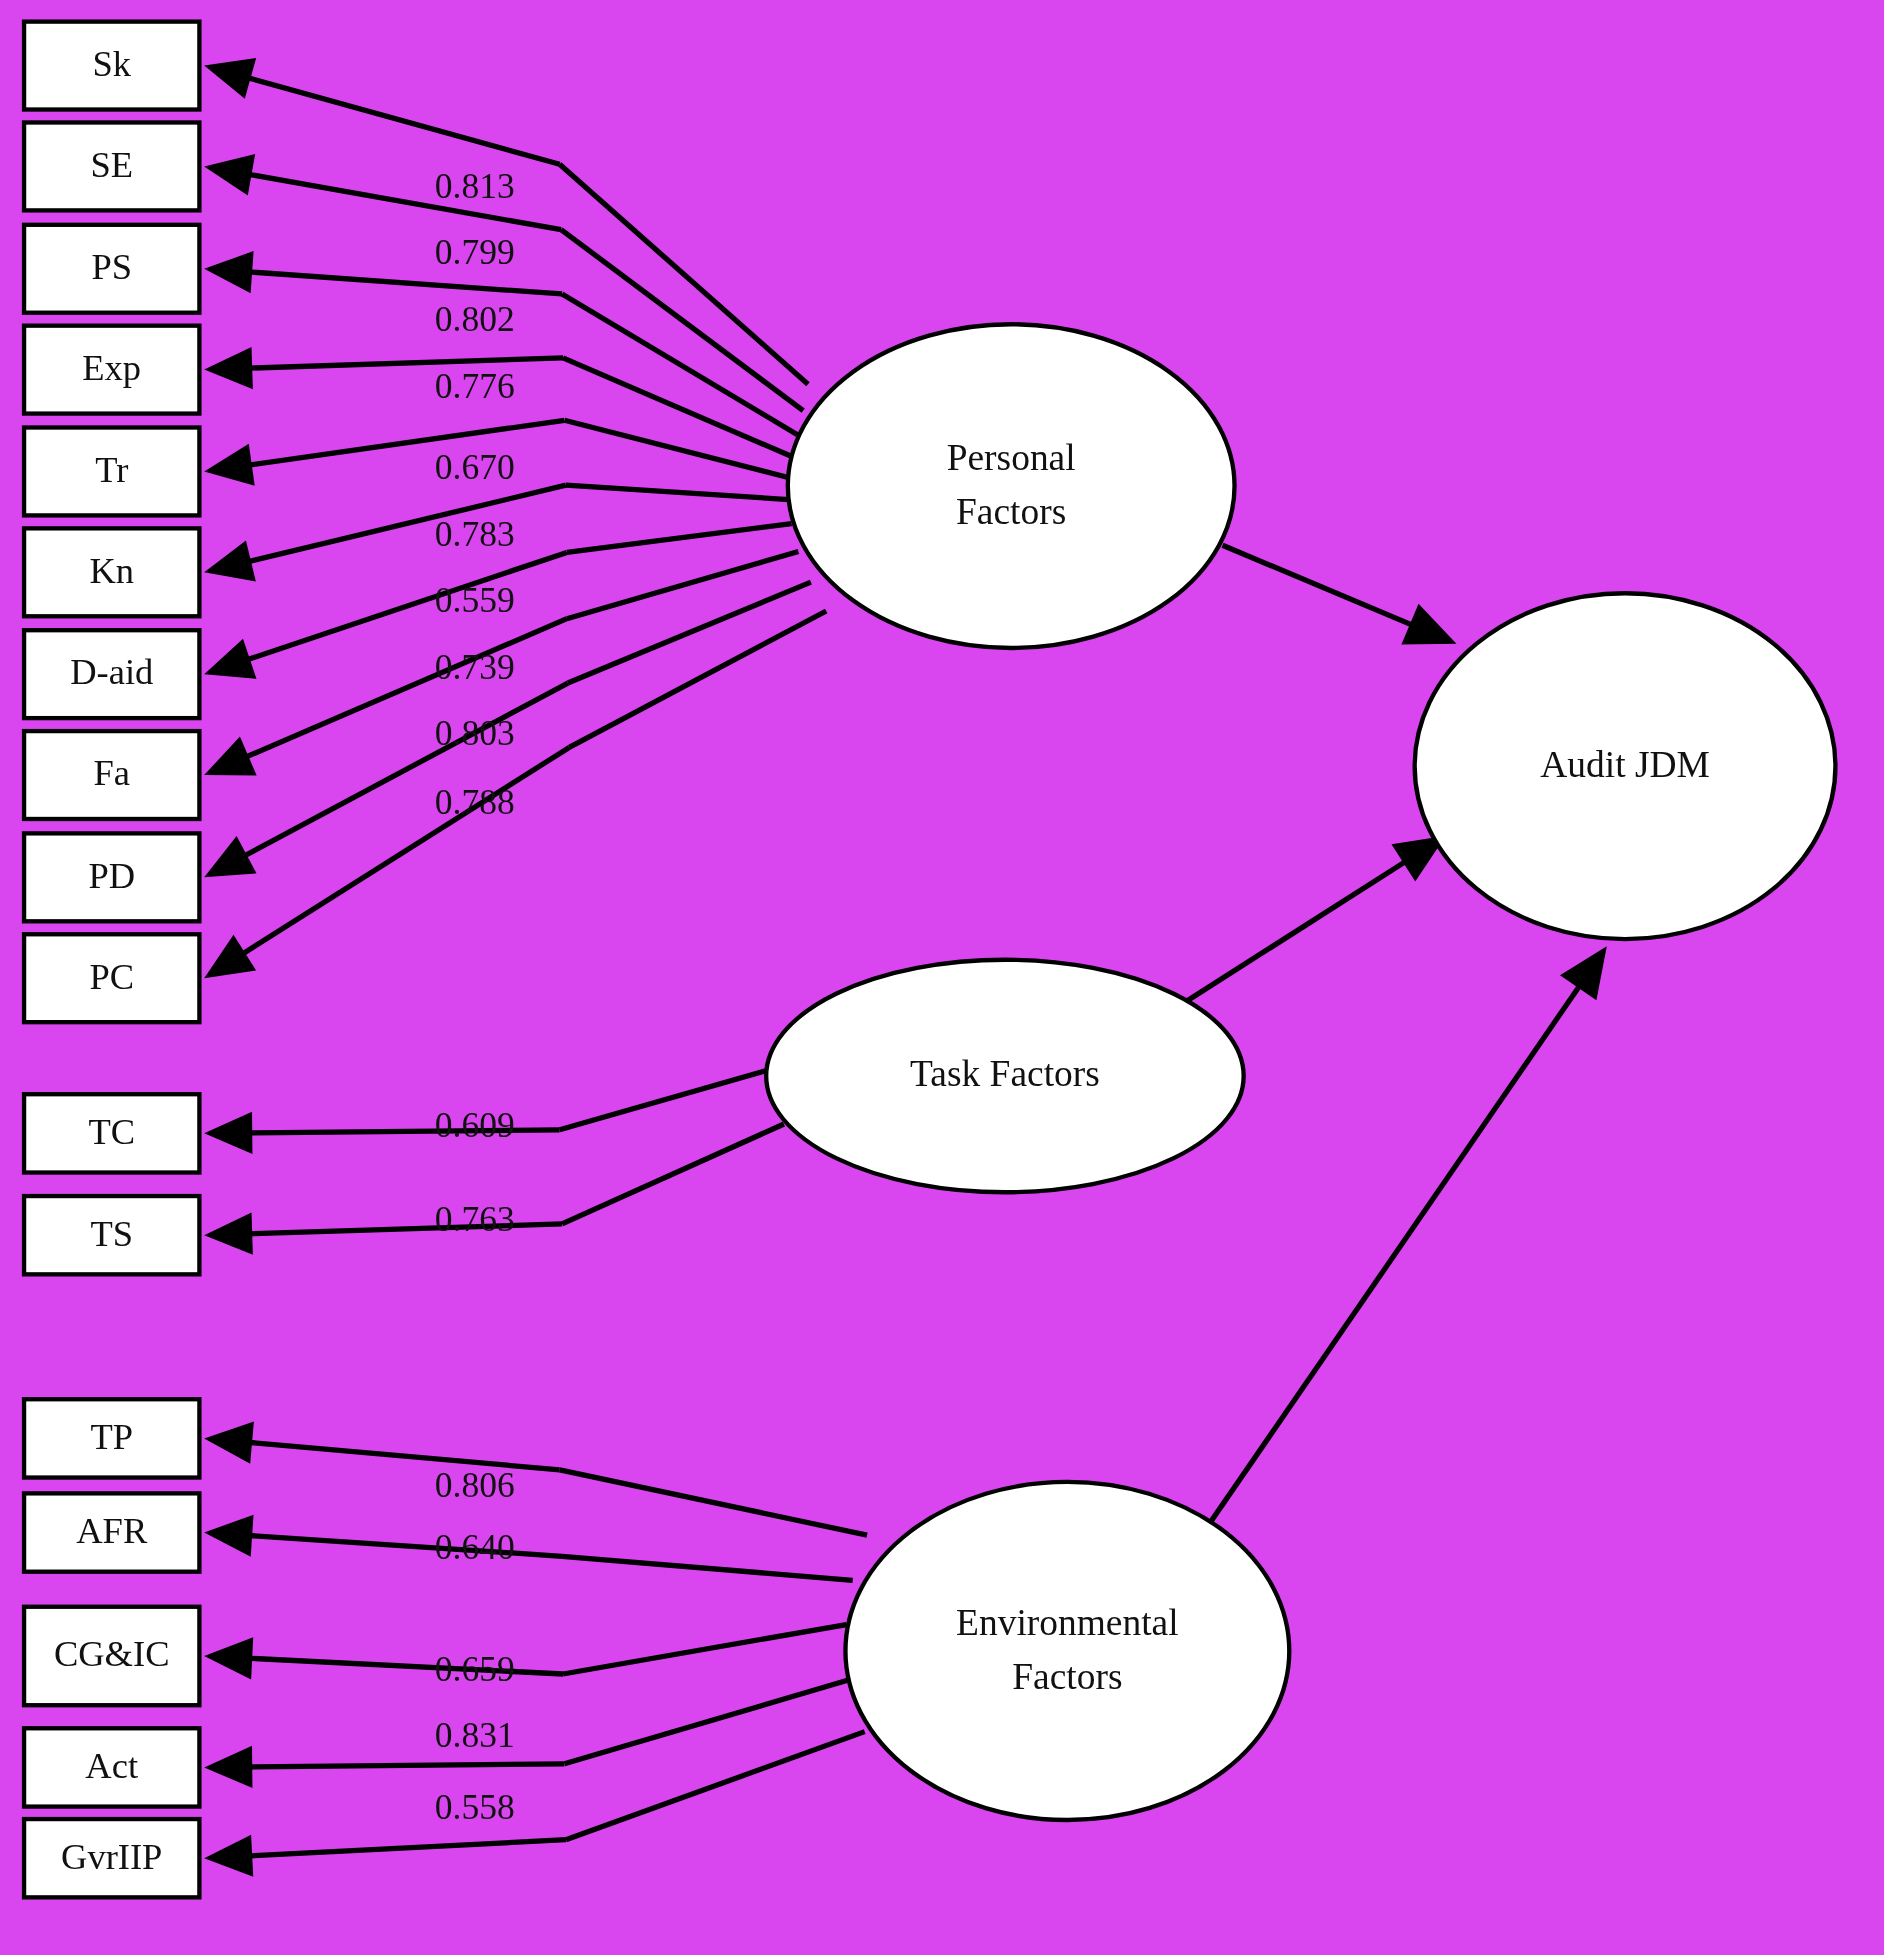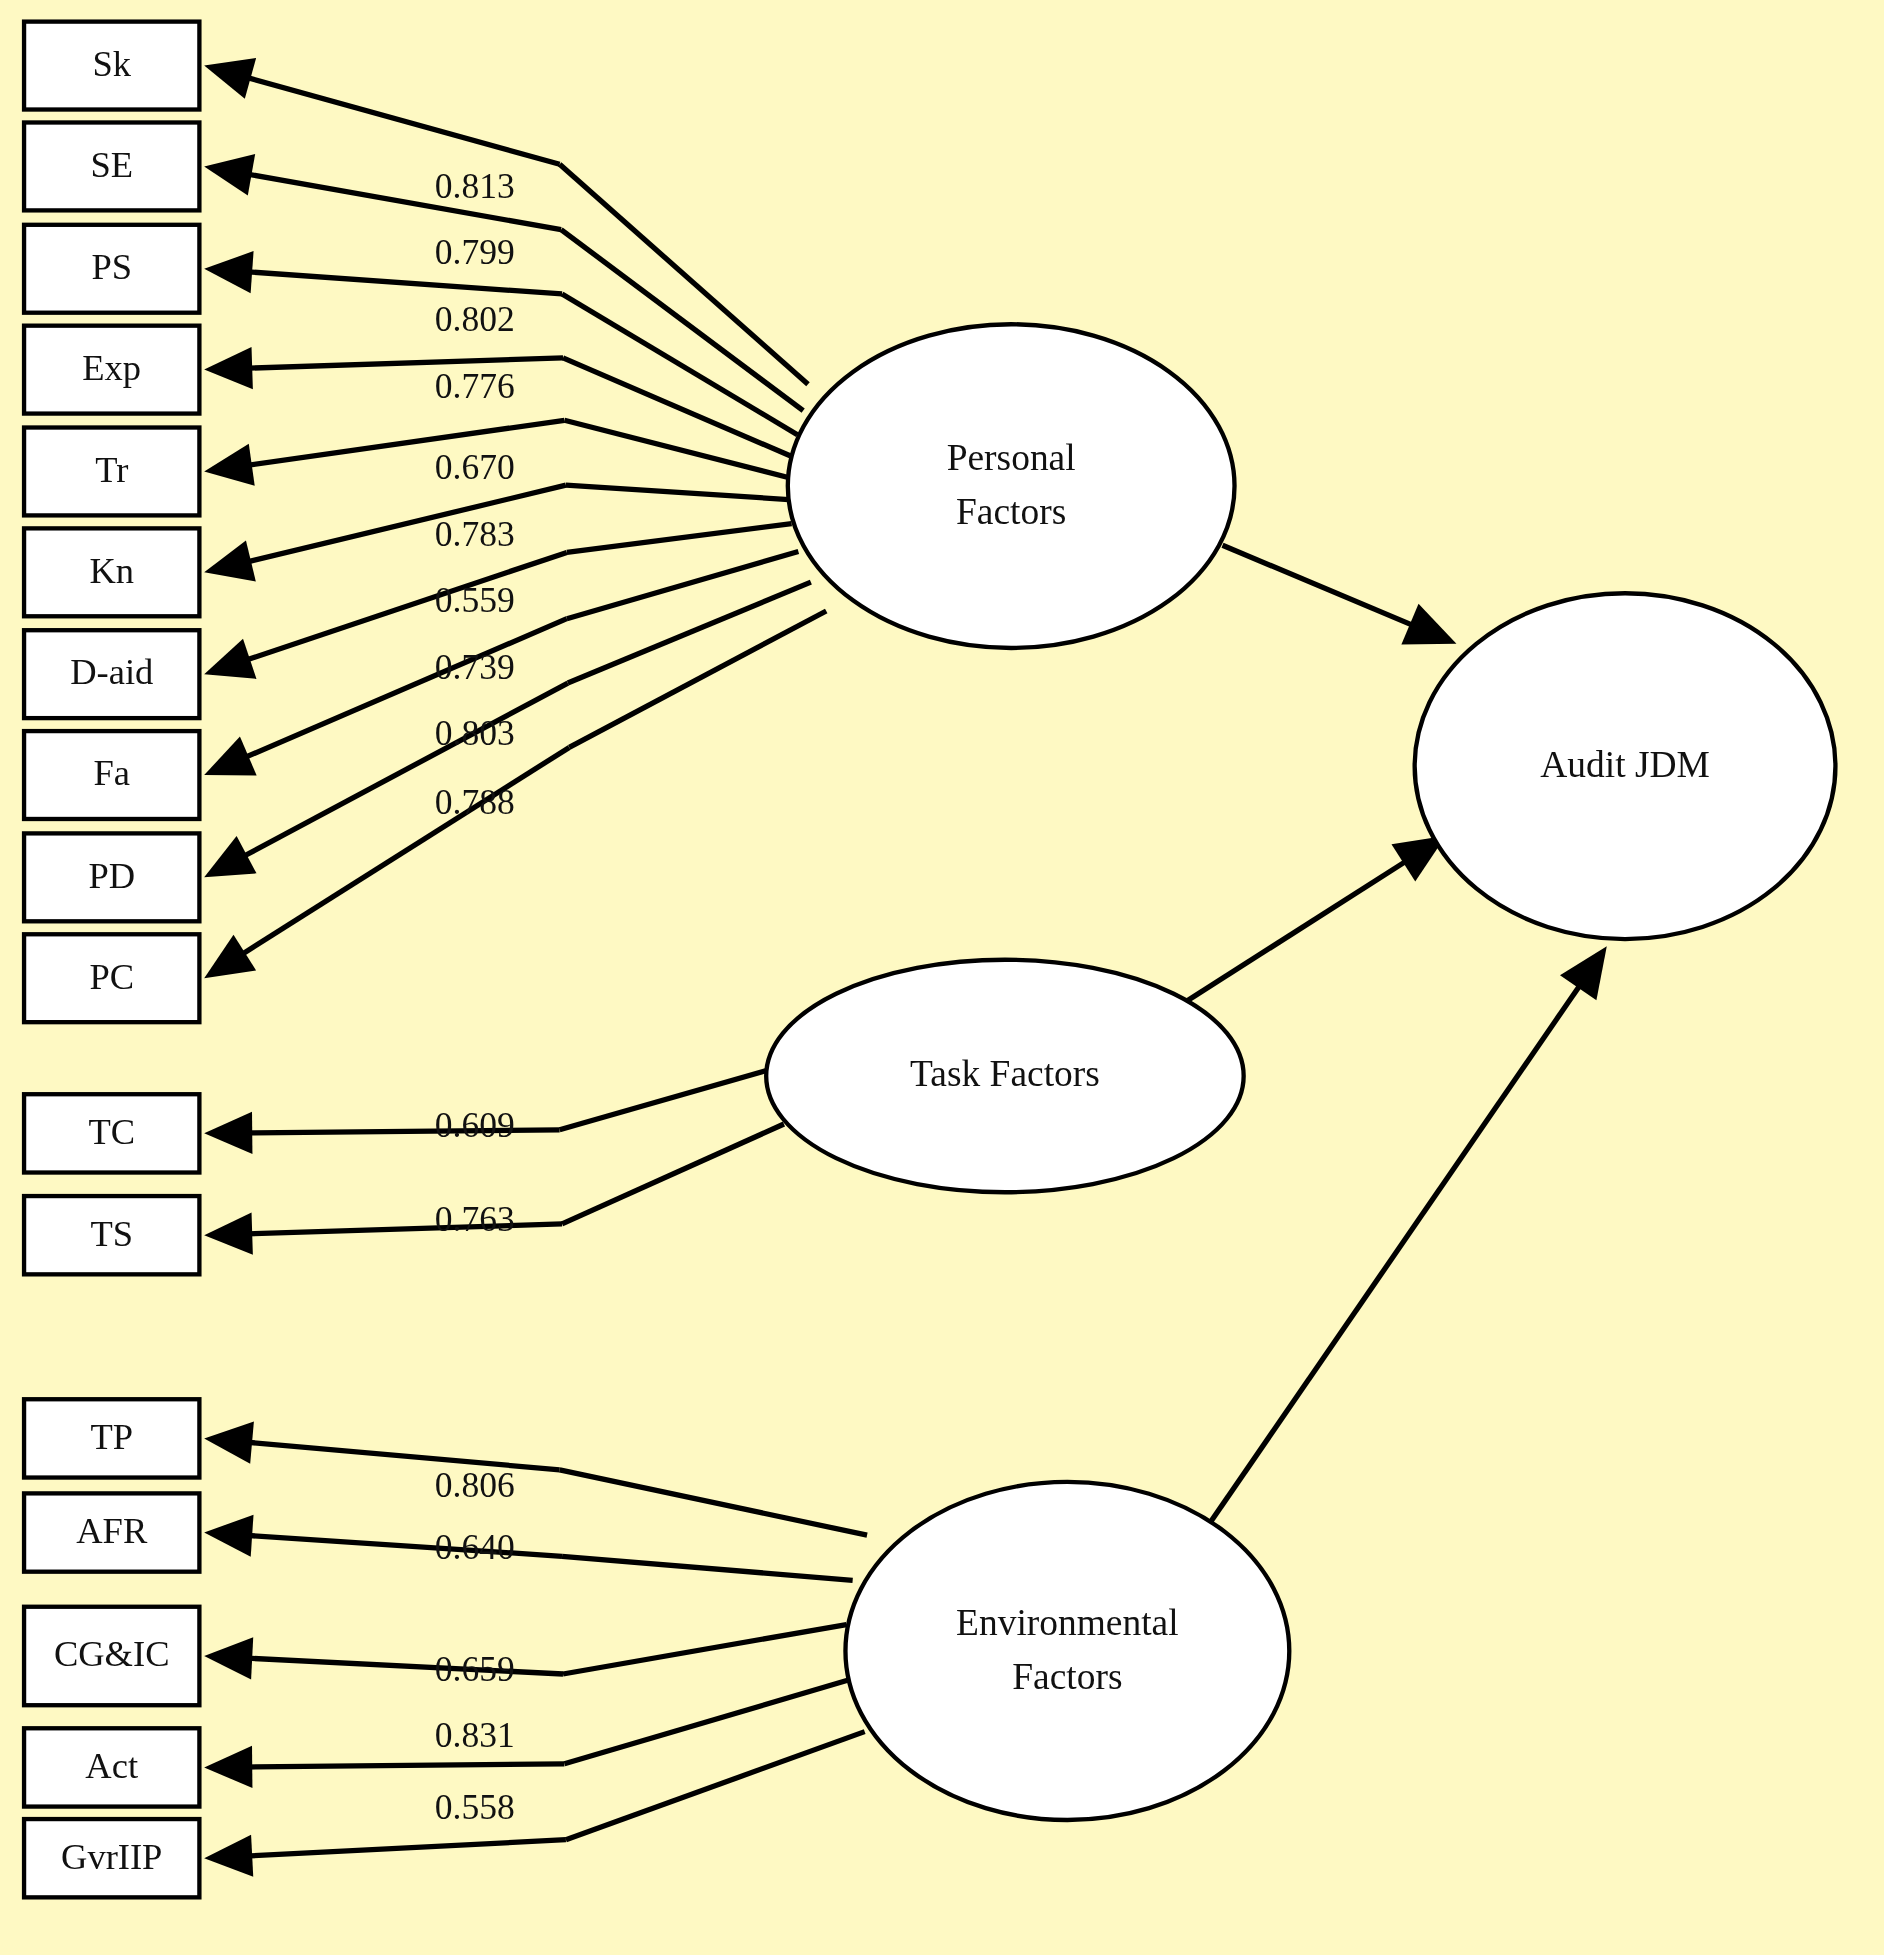--- a/index.html
+++ b/index.html
@@ -1,18 +1,18 @@
 <!DOCTYPE html>
 <html style="font-size:7.7px"><head>
 <meta charset="utf-8">
 <title>Audit JDM SEM Path Diagram</title>
 <style>
   html,body{margin:0;padding:0;background:#ffffff;}
   body{font-family:"Liberation Serif","DejaVu Serif",serif;}
-  #stage{position:relative;width:1884px;height:1955px;background:#fef9c3;overflow:hidden;}
+  #stage{position:relative;width:1884px;height:1955px;background:#d946ef;overflow:hidden;}
   #diagram{position:absolute;left:0;top:0;width:1884px;height:1955px;}
   .ind-box-text{
     font-family:"Liberation Serif","DejaVu Serif",serif;
     font-size:76px; fill:#111; text-anchor:middle; dominant-baseline:middle;
   }
   .coef-text{
     font-family:"Liberation Serif","DejaVu Serif",serif;
     font-size:74px; fill:#111; text-anchor:start; dominant-baseline:middle;
   }
   .latent-text{

